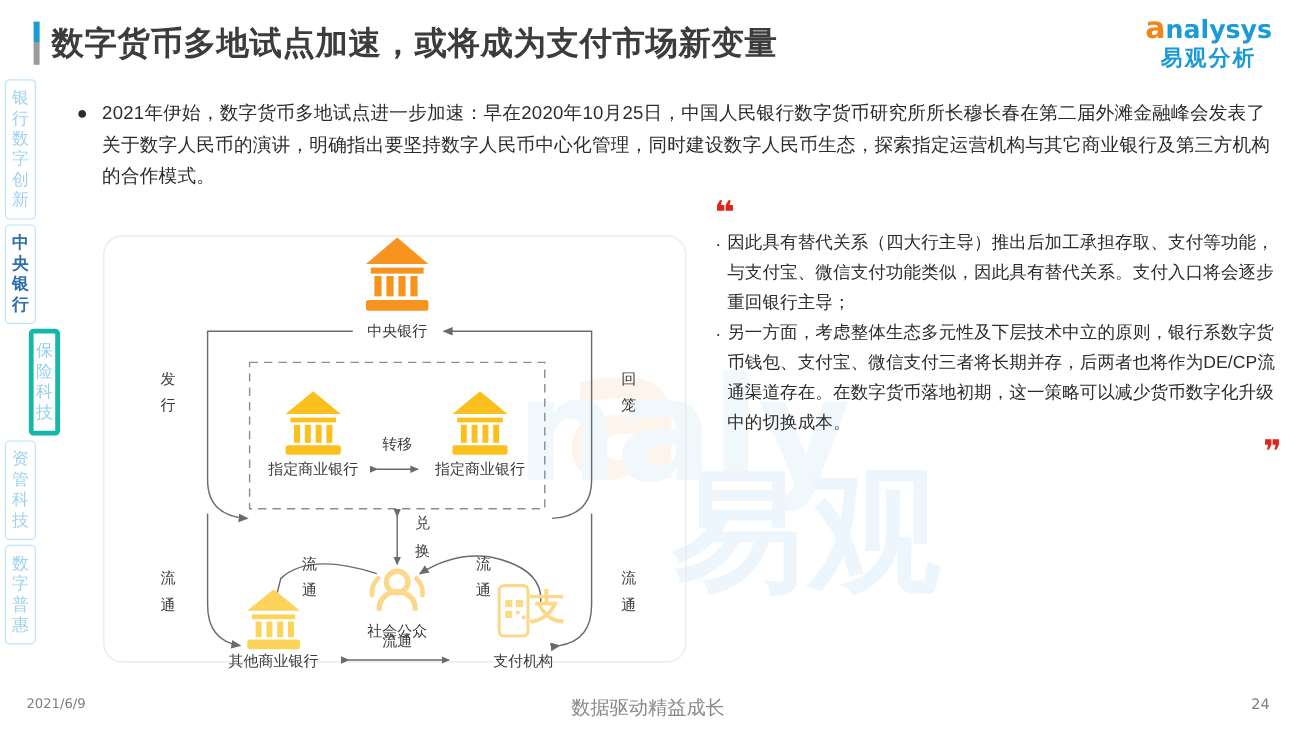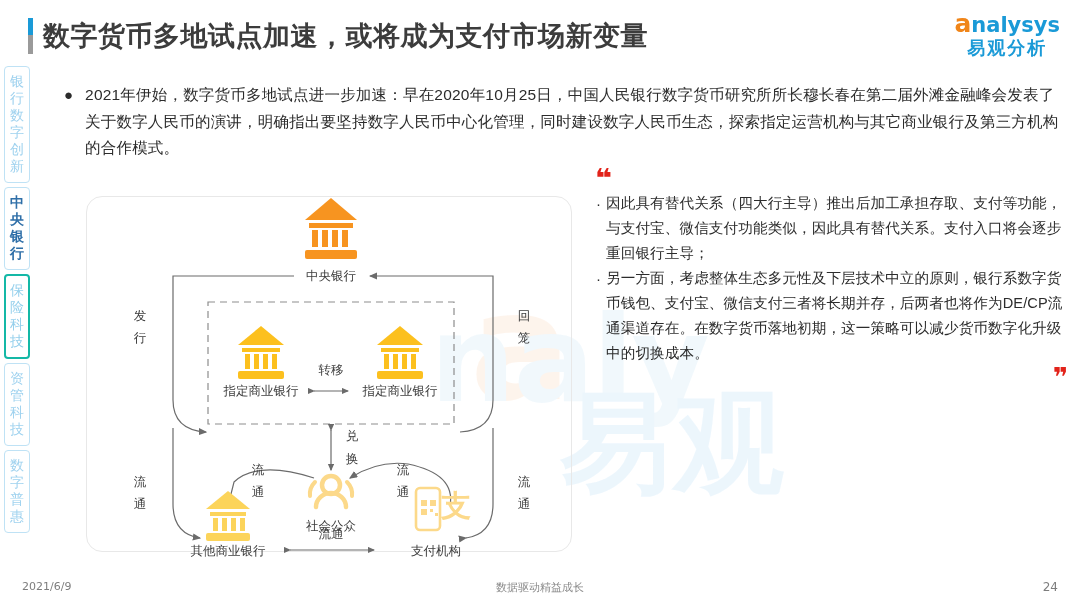--- a/index.html
+++ b/index.html
@@ -38,21 +38,21 @@
   #title-text{font-size:27px;font-weight:700;color:#3c3c3c;letter-spacing:.5px;white-space:nowrap;}
   
   #sidebar{position:absolute;left:4px;top:66px;width:36px;z-index:4;}
   .side-item{
     width:26px;border:1.5px solid #bfe2f5;border-radius:4px;
     margin-bottom:4px;padding:6px 0 7px 0;text-align:center;
     font-size:14px;line-height:17px;color:#9fd2ef;letter-spacing:0;
     background:#ffffff;box-sizing:border-box;
   }
   .side-item.active{border-color:#bfe2f5;color:#2f6fa8;font-weight:700;}
-  .side-item.focus{border:2px solid #14b8a6;color:#93cfec;}
+  .side-item.focus{border:4px solid #14b8a6;color:#93cfec;margin-left:20px;}
   
   #lead{position:absolute;left:64px;top:82px;width:1000px;display:flex;z-index:4;}
   #lead .dot{font-size:15px;line-height:26px;color:#2c2c2c;margin-right:12px;}
   #lead .lead-text{font-size:15.5px;line-height:26.5px;color:#2c2c2c;letter-spacing:.2px;}
   
   #diagram-wrap{position:absolute;left:78px;top:168px;width:506px;height:396px;z-index:3;}
   #diagram-title{position:absolute;left:0;top:0;width:506px;text-align:center;
      font-size:17px;font-weight:700;color:#3c3c3c;letter-spacing:1px;}
   #diagram-card{position:absolute;left:8px;top:28px;width:486px;height:356px;
      border:1px solid #e8e8e8;border-radius:16px;background:transparent;box-sizing:border-box;}
@@ -65,21 +65,21 @@
      font-family:"DejaVu Sans",sans-serif;transform:scaleX(1.15);display:inline-block;}
   .quote-close{color:#e2231a;font-size:26px;font-weight:700;letter-spacing:-2px;
      font-family:"DejaVu Sans",sans-serif;display:block;text-align:right;margin-top:2px;line-height:18px;}
   .rp-para{font-size:14.6px;line-height:25px;color:#2c2c2c;margin:6px 0 0 0;letter-spacing:.1px;}
   .rp-bullet{display:flex;margin-top:0px;}
   .rp-bullet .b-dot{font-size:15px;line-height:25px;margin-right:5px;color:#2c2c2c;}
   .rp-bullet .b-txt{font-size:14.6px;line-height:25px;color:#2c2c2c;letter-spacing:.1px;flex:1;}
   
   #footer{position:absolute;left:0;bottom:8px;width:1080px;height:20px;z-index:4;}
   #footer .f-left{position:absolute;left:22px;top:0;font-size:11px;color:#7d7d7d;font-family:"DejaVu Sans",sans-serif;}
-  #footer .f-center{position:absolute;left:0;top:0;width:1080px;text-align:center;font-size:11px;color:#8a8a8a;}
+  #footer .f-center{position:absolute;left:0;top:0;width:1080px;text-align:center;font-size:16px;color:#8a8a8a;}
   #footer .f-right{position:absolute;right:22px;top:0;font-size:12px;color:#7d7d7d;font-family:"DejaVu Sans",sans-serif;text-align:center;}
 </style>
 </head>
 <body>
 
 <div id="watermark">
   <div class="wm-a">a</div>
   <div class="wm-en">naly</div>
   <div class="wm-cn">易观</div>
 </div>

